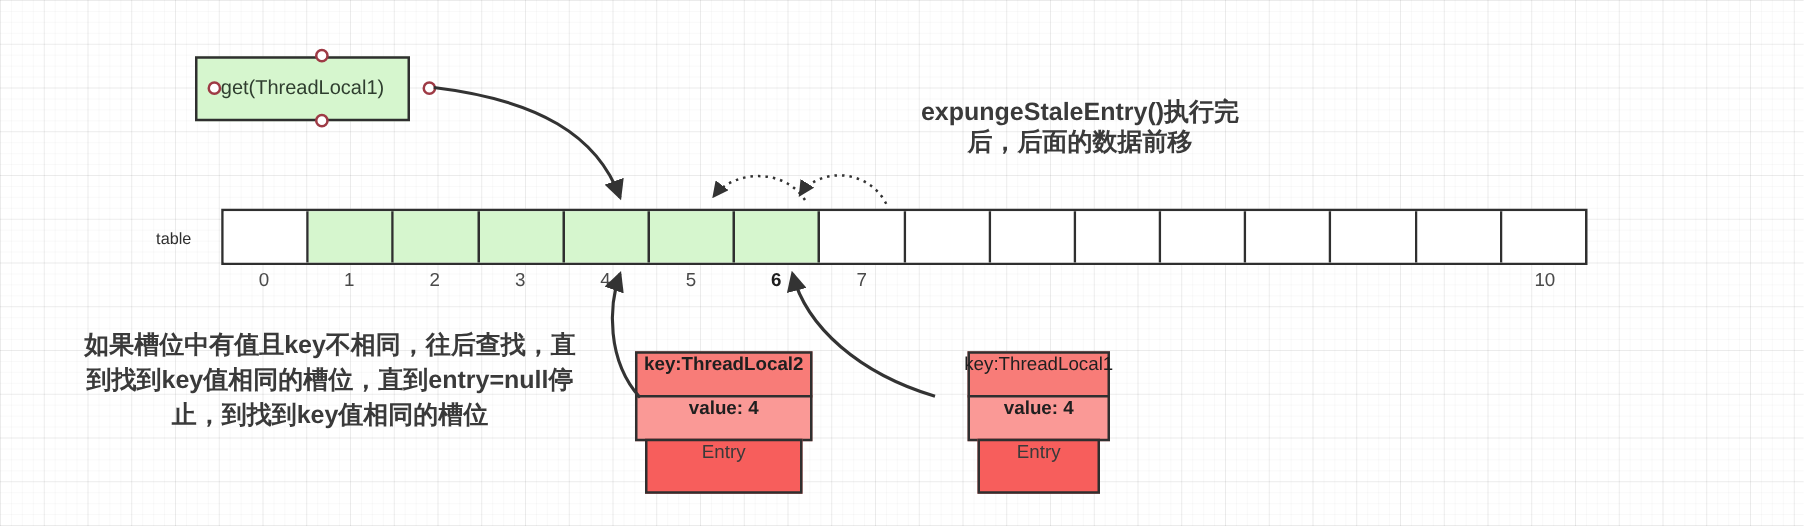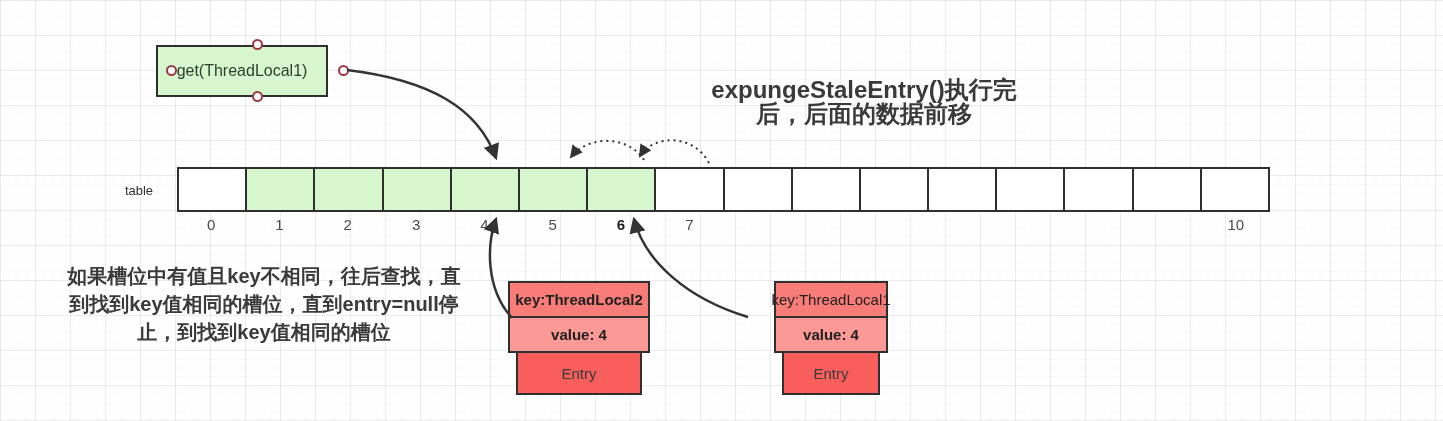--- a/index.html
+++ b/index.html
@@ -23,42 +23,42 @@
     display:flex;align-items:center;justify-content:center;
     font-size:16px;
   }
   .handle{
     position:absolute;width:11px;height:11px;border-radius:50%;
     background:#fff;border:2.5px solid #9e3a45;box-sizing:border-box;
   }
 
   
   .note{font-weight:bold;color:#3a3a3a;text-align:center;}
-  .note-right{left:688px;top:78px;width:352px;font-size:24px;line-height:24px;}
+  .note-right{left:688px;top:78px;width:352px;font-size:20px;line-height:24px;}
   .note-left{left:40px;top:262px;width:448px;font-size:20px;line-height:28px;}
 
   
   .table-label{left:108px;top:183px;width:62px;text-align:center;
     font-size:13px;font-weight:normal;color:#2f2f2f;}
   .table-row{
     left:177px;top:167px;width:1093px;height:45px;
     border:2px solid #2f2f2f;display:flex;background:#fff;
   }
   .cell{flex:1;border-right:2px solid #2f2f2f;background:#fff;}
   .cell:last-child{border-right:none;}
   .cell.green{background:#d6f6ce;}
   .indices{left:177px;top:216px;width:1093px;display:flex;}
   .idx{flex:1;text-align:center;font-size:15px;color:#4a4a4a;}
   .idx.bold{font-weight:bold;color:#1e1e1e;}
 
   
   .entry-box{width:142px;}
   .entry-row{
     box-sizing:border-box;height:37px;border:2px solid #2f2f2f;
-    display:flex;align-items:center;justify-content:center;
+    display:flex;align-items:flex-start;justify-content:center;
     font-size:15px;color:#1f1f1f;
   }
   .entry-key{background:#f87c78;}
   .entry-key.bold{font-weight:bold;}
   .entry-value{background:#fa9996;margin-top:-2px;font-weight:bold;}
   .entry-tag{background:#f75e5c;margin:-2px 8px 0 8px;height:44px;color:#3a3a3a;}
 
   svg.connectors{position:absolute;left:0;top:0;pointer-events:none;}
 </style>
 </head>

